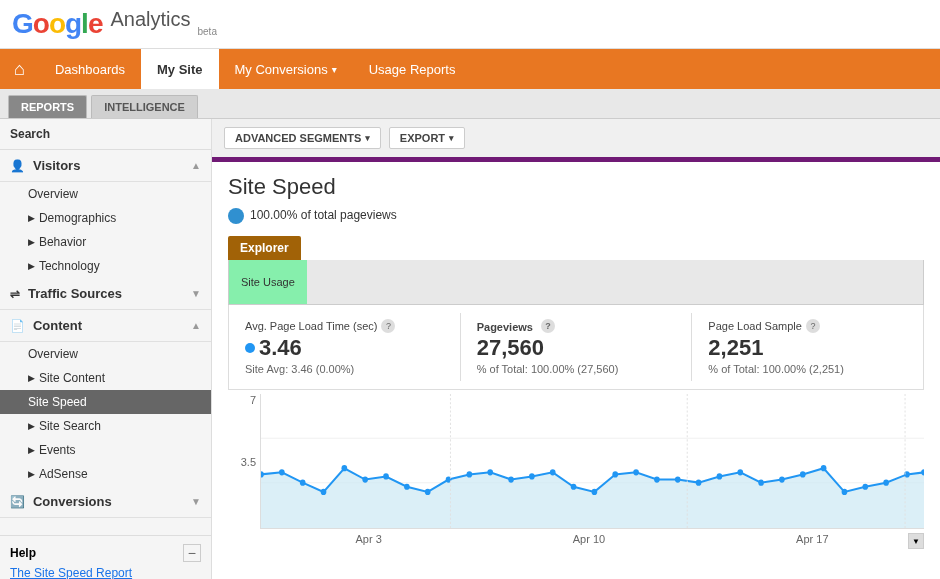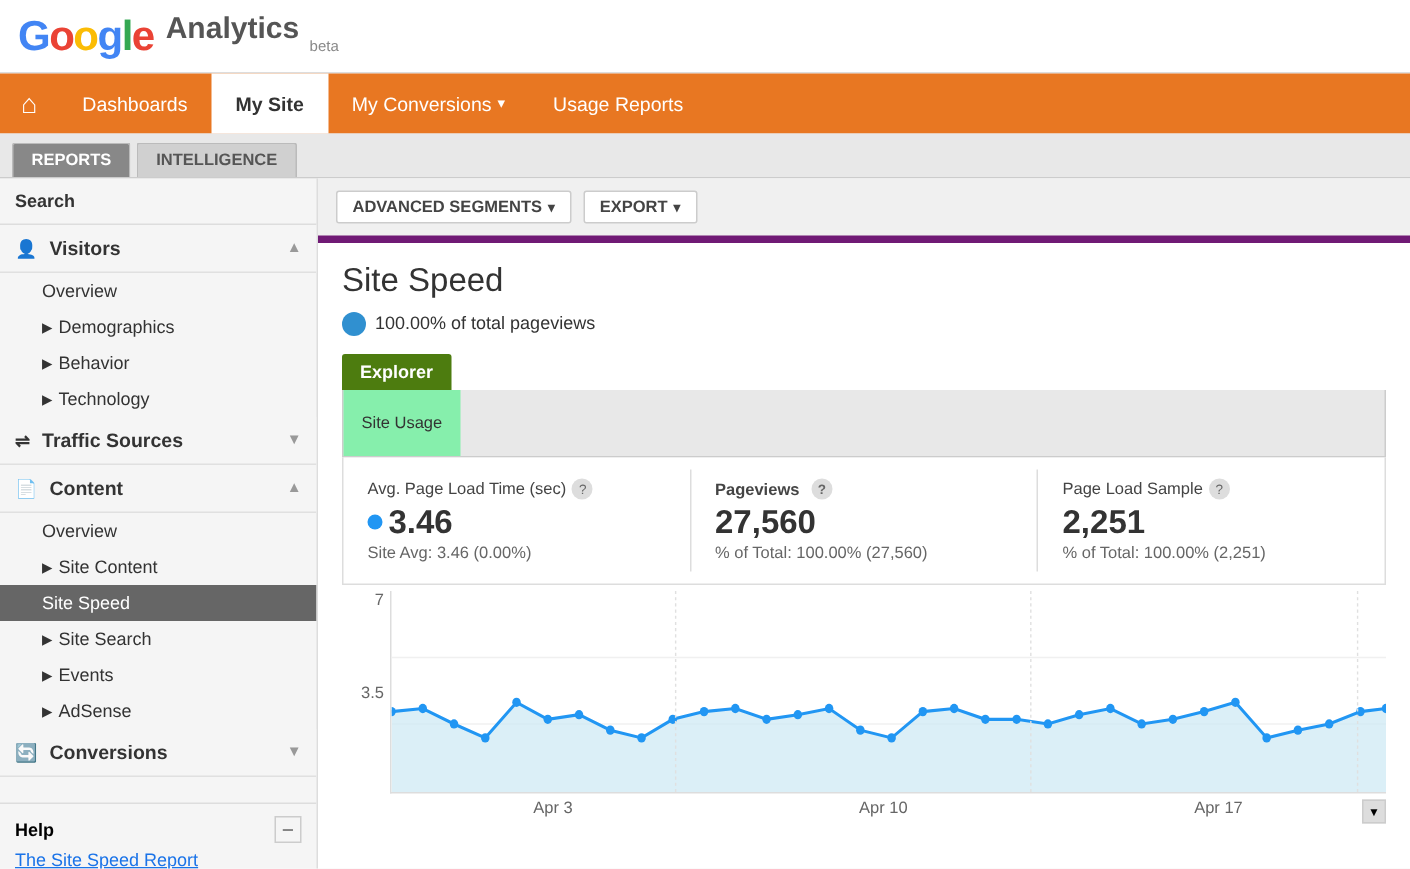--- a/index.html
+++ b/index.html
@@ -65,21 +65,21 @@
     .chart-x-labels { position: absolute; left: 32px; right: 0; bottom: 0; height: 20px; display: flex; justify-content: space-around; align-items: center; font-size: 11px; color: #666; }
   </style>
 </head>
 <body>
 
 <div id="header">
   <div id="logo">
     <span style="font-size:28px;font-weight:bold;letter-spacing:-1px;">
       <span class="g-blue">G</span><span class="g-red">o</span><span class="g-yellow">o</span><span class="g-blue">g</span><span class="g-green">l</span><span class="g-red">e</span>
     </span>
-    <span style="font-size:20px;color:#555;font-weight:bold;margin-left:4px;">Analytics</span>
+    <span style="font-size:20px;color:#555;font-weight:normal;margin-left:4px;">Analytics</span>
     <span style="font-size:10px;color:#888;margin-left:3px;align-self:flex-end;margin-bottom:3px;">beta</span>
   </div>
 </div>
 
 <div id="navbar" style="background:#E87722;display:flex;align-items:stretch;height:40px;">
   <div class="nav-item nav-home" style="padding:0 14px;">
     <span style="font-size:18px;color:white;">⌂</span>
   </div>
   <div class="nav-item">
     <span>Dashboards</span>
@@ -198,21 +198,21 @@
     </div>
 
     <div id="report-content" style="padding:12px 16px;flex:1;overflow:hidden;">
       <h1 class="report-title" style="font-size:22px;color:#333;margin-bottom:8px;font-weight:normal;">Site Speed</h1>
       <div class="report-subtitle" style="display:flex;align-items:flex-start;gap:6px;font-size:12px;color:#333;margin-bottom:12px;">
         <span style="width:16px;height:16px;border-radius:50%;background:#3090d0;display:inline-block;flex-shrink:0;"></span>
         <span>100.00% of total pageviews</span>
       </div>
 
       <div style="display:flex;align-items:flex-end;">
-        <div class="explorer-tab" style="background:#4d7c0f;color:white;padding:5px 12px;font-size:12px;font-weight:bold;display:inline-block;border-radius:2px 2px 0 0;">Explorer</div>
+        <div class="explorer-tab" style="background:#a16207;color:white;padding:5px 12px;font-size:12px;font-weight:bold;display:inline-block;border-radius:2px 2px 0 0;">Explorer</div>
       </div>
       <div style="background:#e8e8e8;border:1px solid #ccc;border-top:none;padding:0;display:flex;">
         <div class="explorer-subtab" style="padding:16px 12px;font-size:11px;color:#333;display:inline-block;cursor:pointer;background:#86efac;border:none;">Site Usage</div>
       </div>
 
       <div class="stats-row" style="display:flex;border:1px solid #ddd;border-top:none;padding:8px 0;background:white;">
 
         <div class="stat-item" style="flex:1;padding:6px 16px;border-right:1px solid #ddd;">
           <div class="stat-label" style="font-size:11px;color:#444;margin-bottom:2px;display:flex;align-items:center;gap:4px;">
             <span>Avg. Page Load Time (sec)</span>

